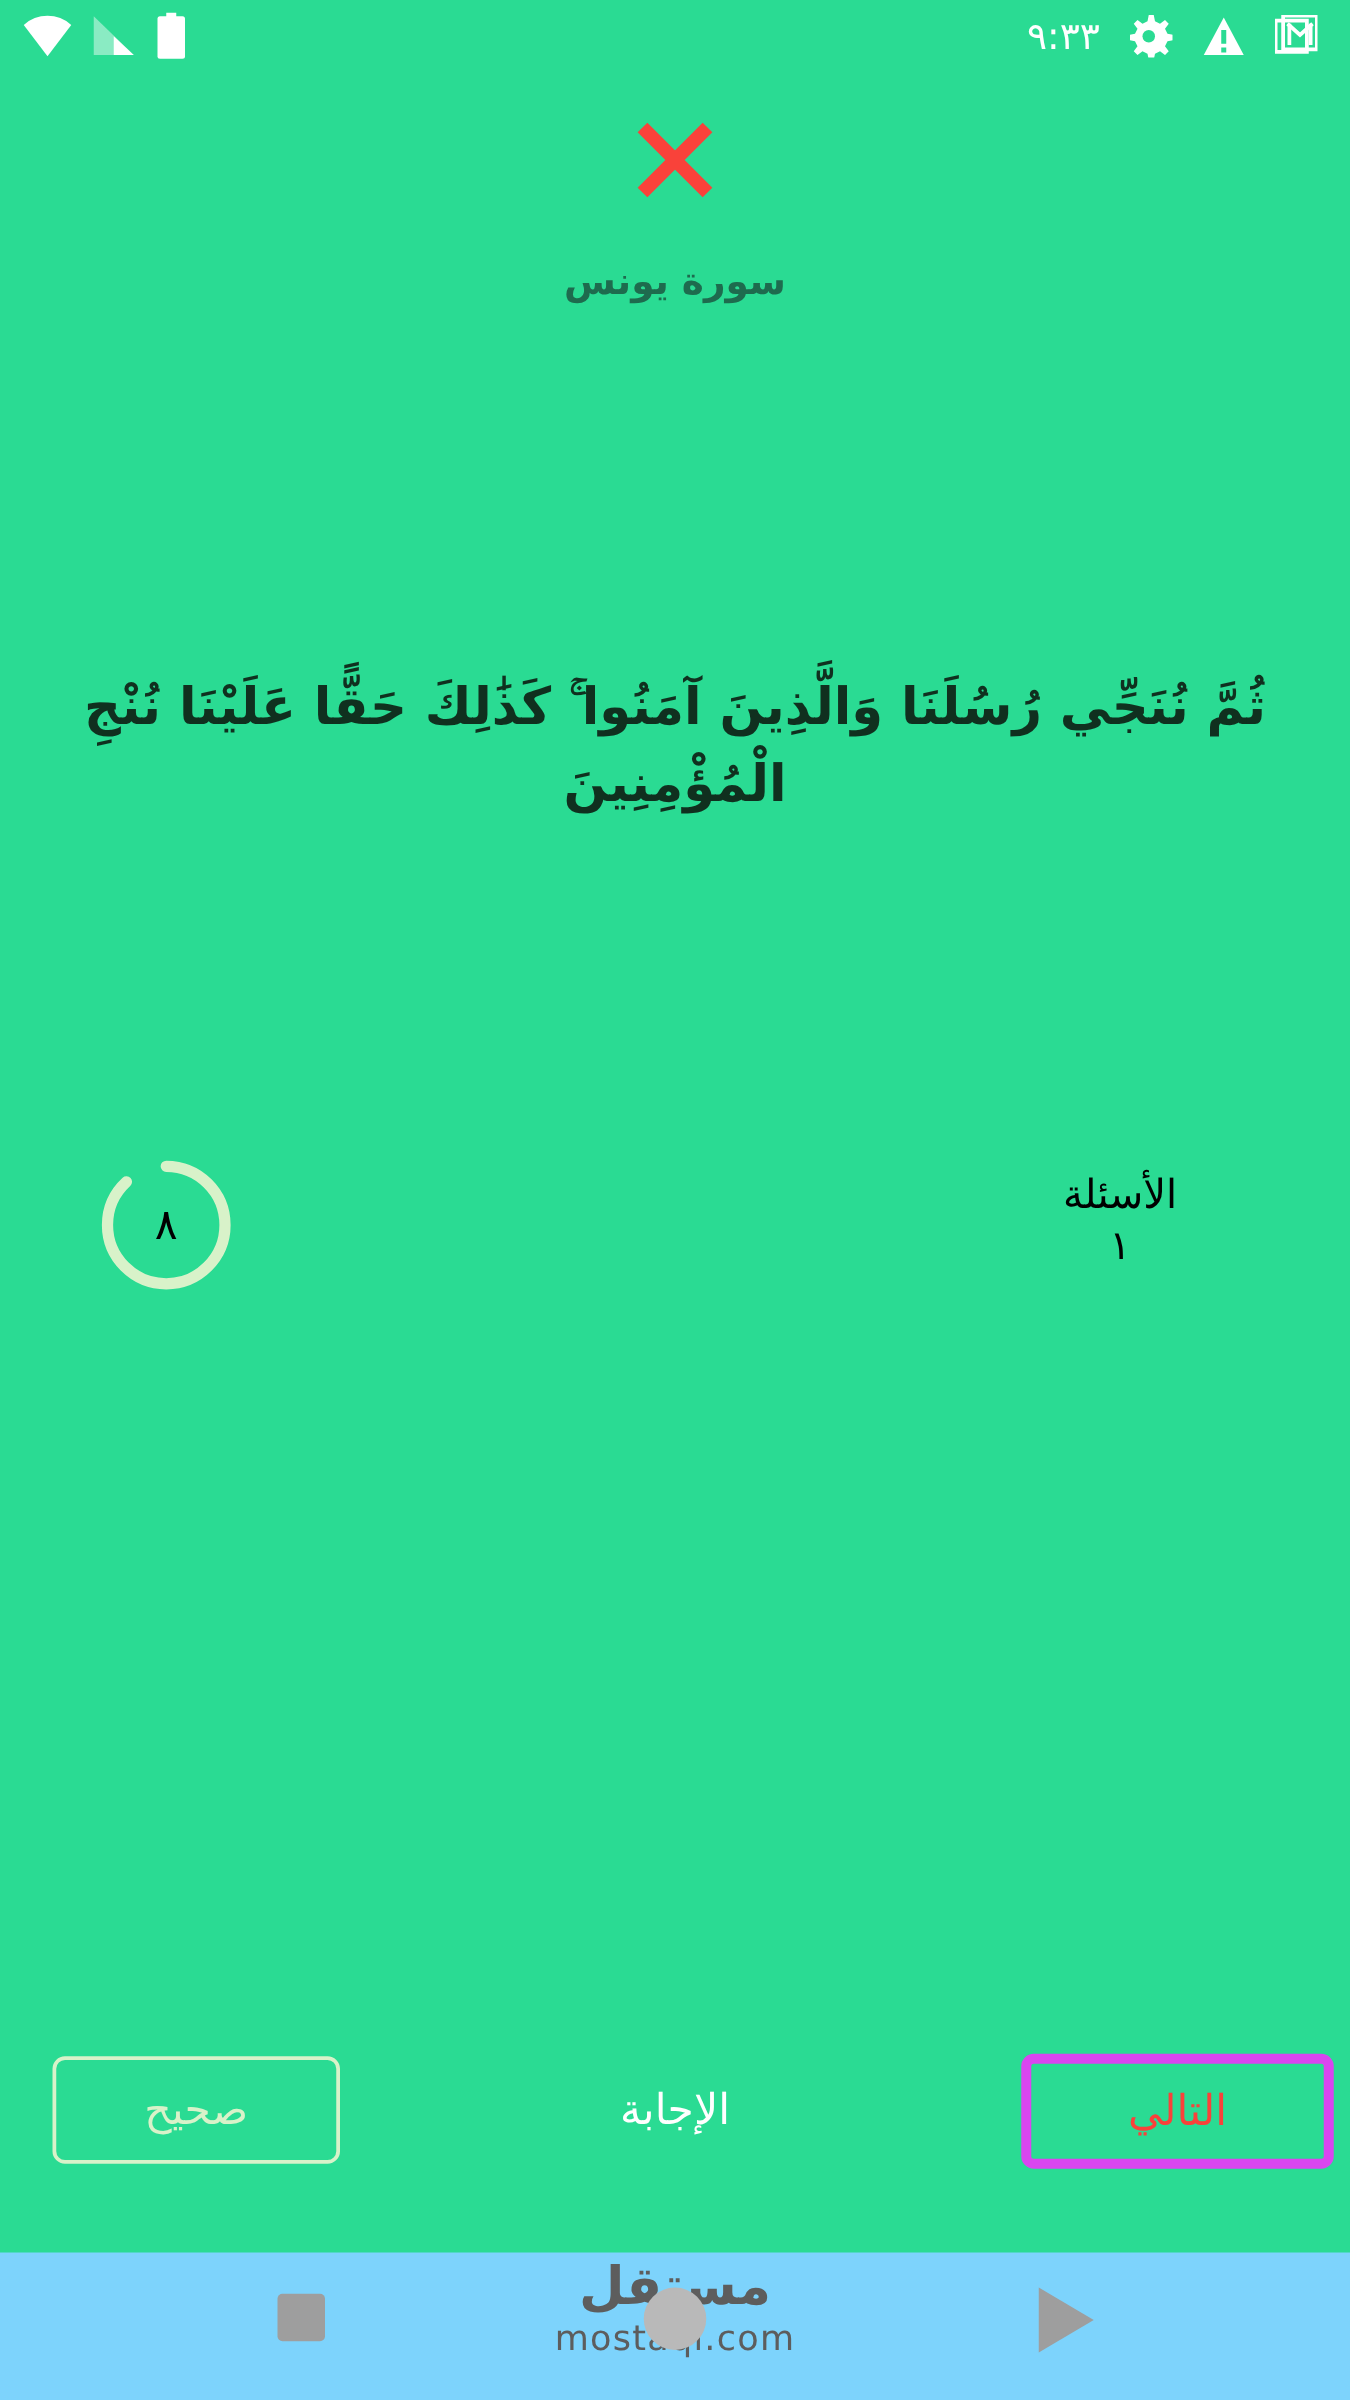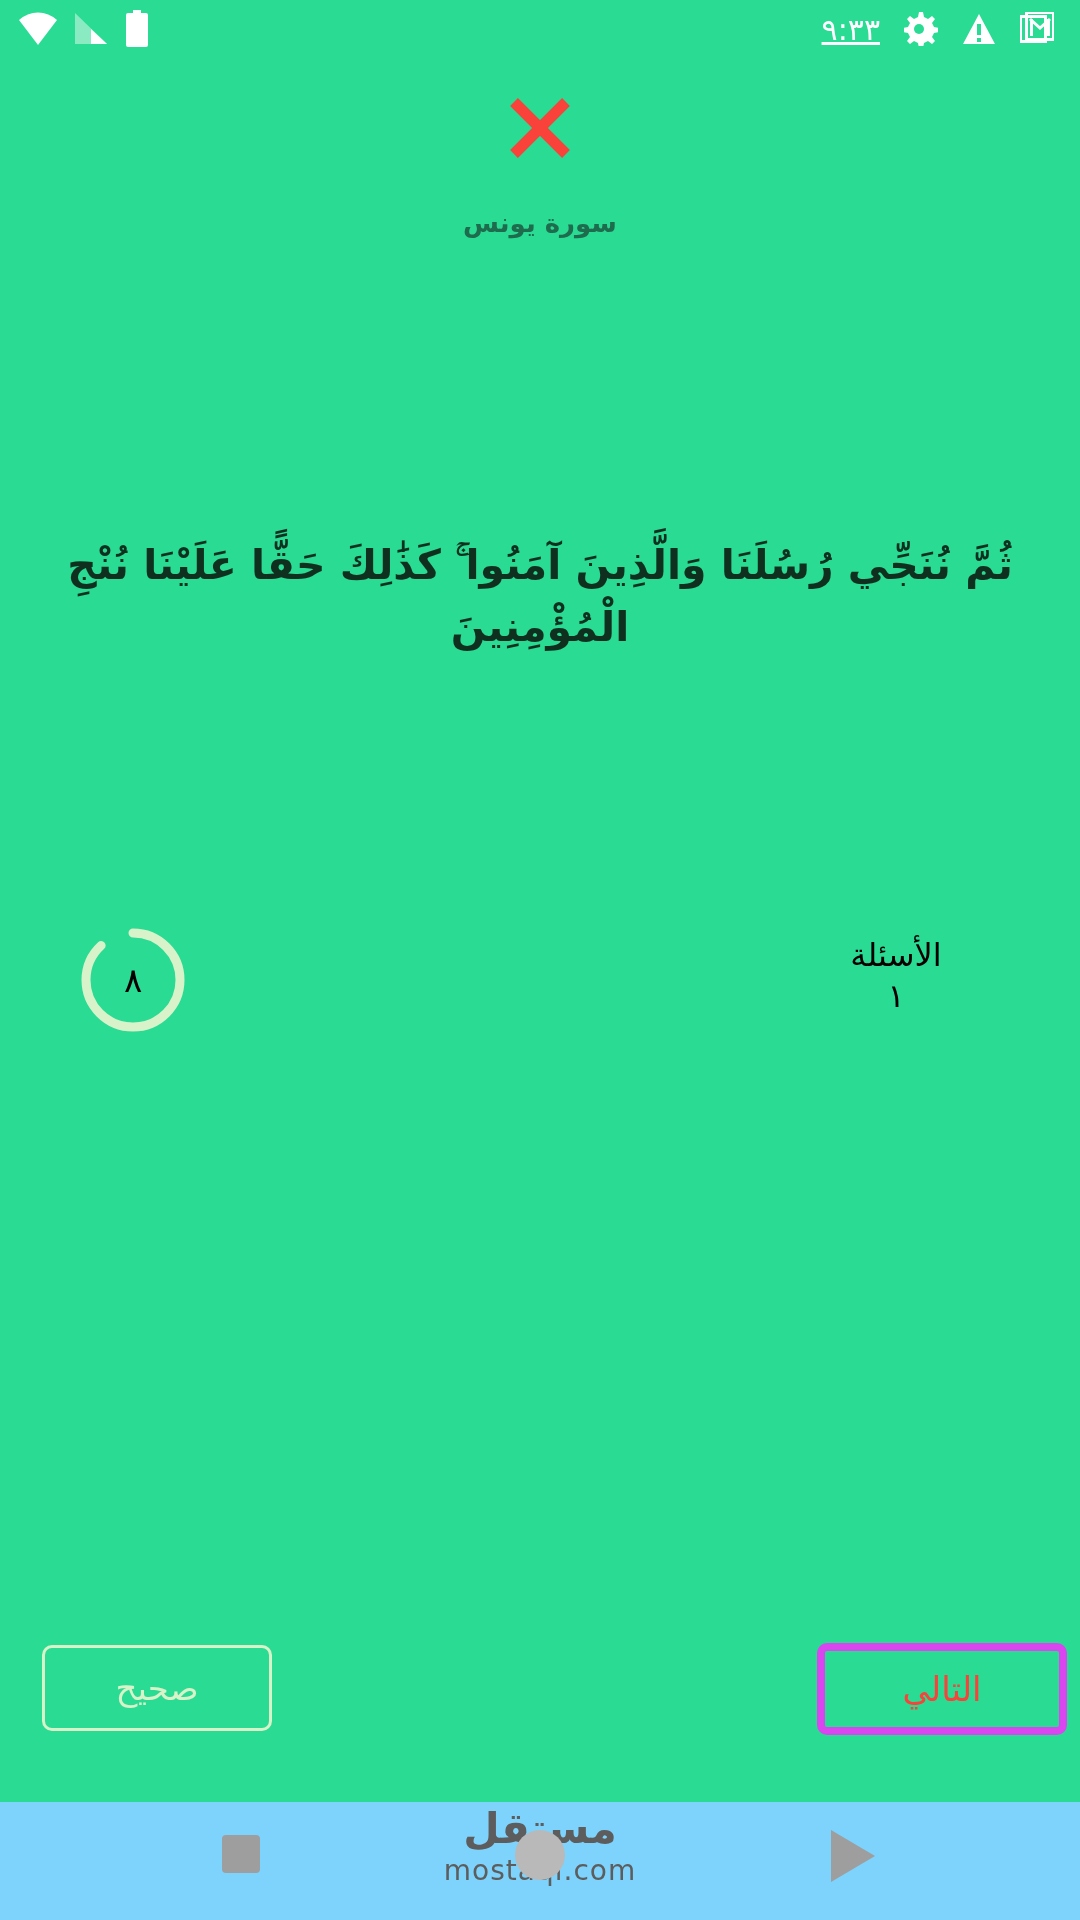--- a/index.html
+++ b/index.html
@@ -40,42 +40,41 @@
     display: flex;
     align-items: center;
     gap: 24px;
   }
   .status-time {
     color: #ffffff;
     font-size: 30px;
     letter-spacing: 0.5px;
     line-height: 1;
     padding-bottom: 2px;
-    text-decoration: underline;
   }
 
   
   #close-button {
     position: absolute;
     left: 508px;
     top: 96px;
     width: 64px;
     height: 64px;
     cursor: pointer;
   }
 
   
   #surah-title {
     position: absolute;
     top: 208px;
     left: 0;
     width: 1080px;
     text-align: center;
     color: #1e6b4e;
-    font-size: 26px;
+    font-size: 30px;
     font-weight: bold;
     letter-spacing: 0.5px;
   }
 
   
   #ayah-text {
     position: absolute;
     top: 535px;
     left: 0;
     width: 1080px;
@@ -314,20 +313,21 @@
     <div id="timer-value">٨</div>
   </div>
 
   <div id="question-counter">
     <div class="qc-label">الأسئلة</div>
     <div class="qc-number">١</div>
   </div>
 
   <div id="action-bar">
     <div class="btn" id="correct-button">صحيح</div>
+    <div class="btn" id="answer-button">الإجابة</div>
     <div class="btn" id="next-button">التالي</div>
   </div>
 
   <div id="nav-bar">
     <div id="nav-recents"></div>
     <div id="watermark">
       <div class="wm-ar">مستقل</div>
       <div class="wm-en">mostaql.com</div>
     </div>
     <div id="nav-home"></div>

